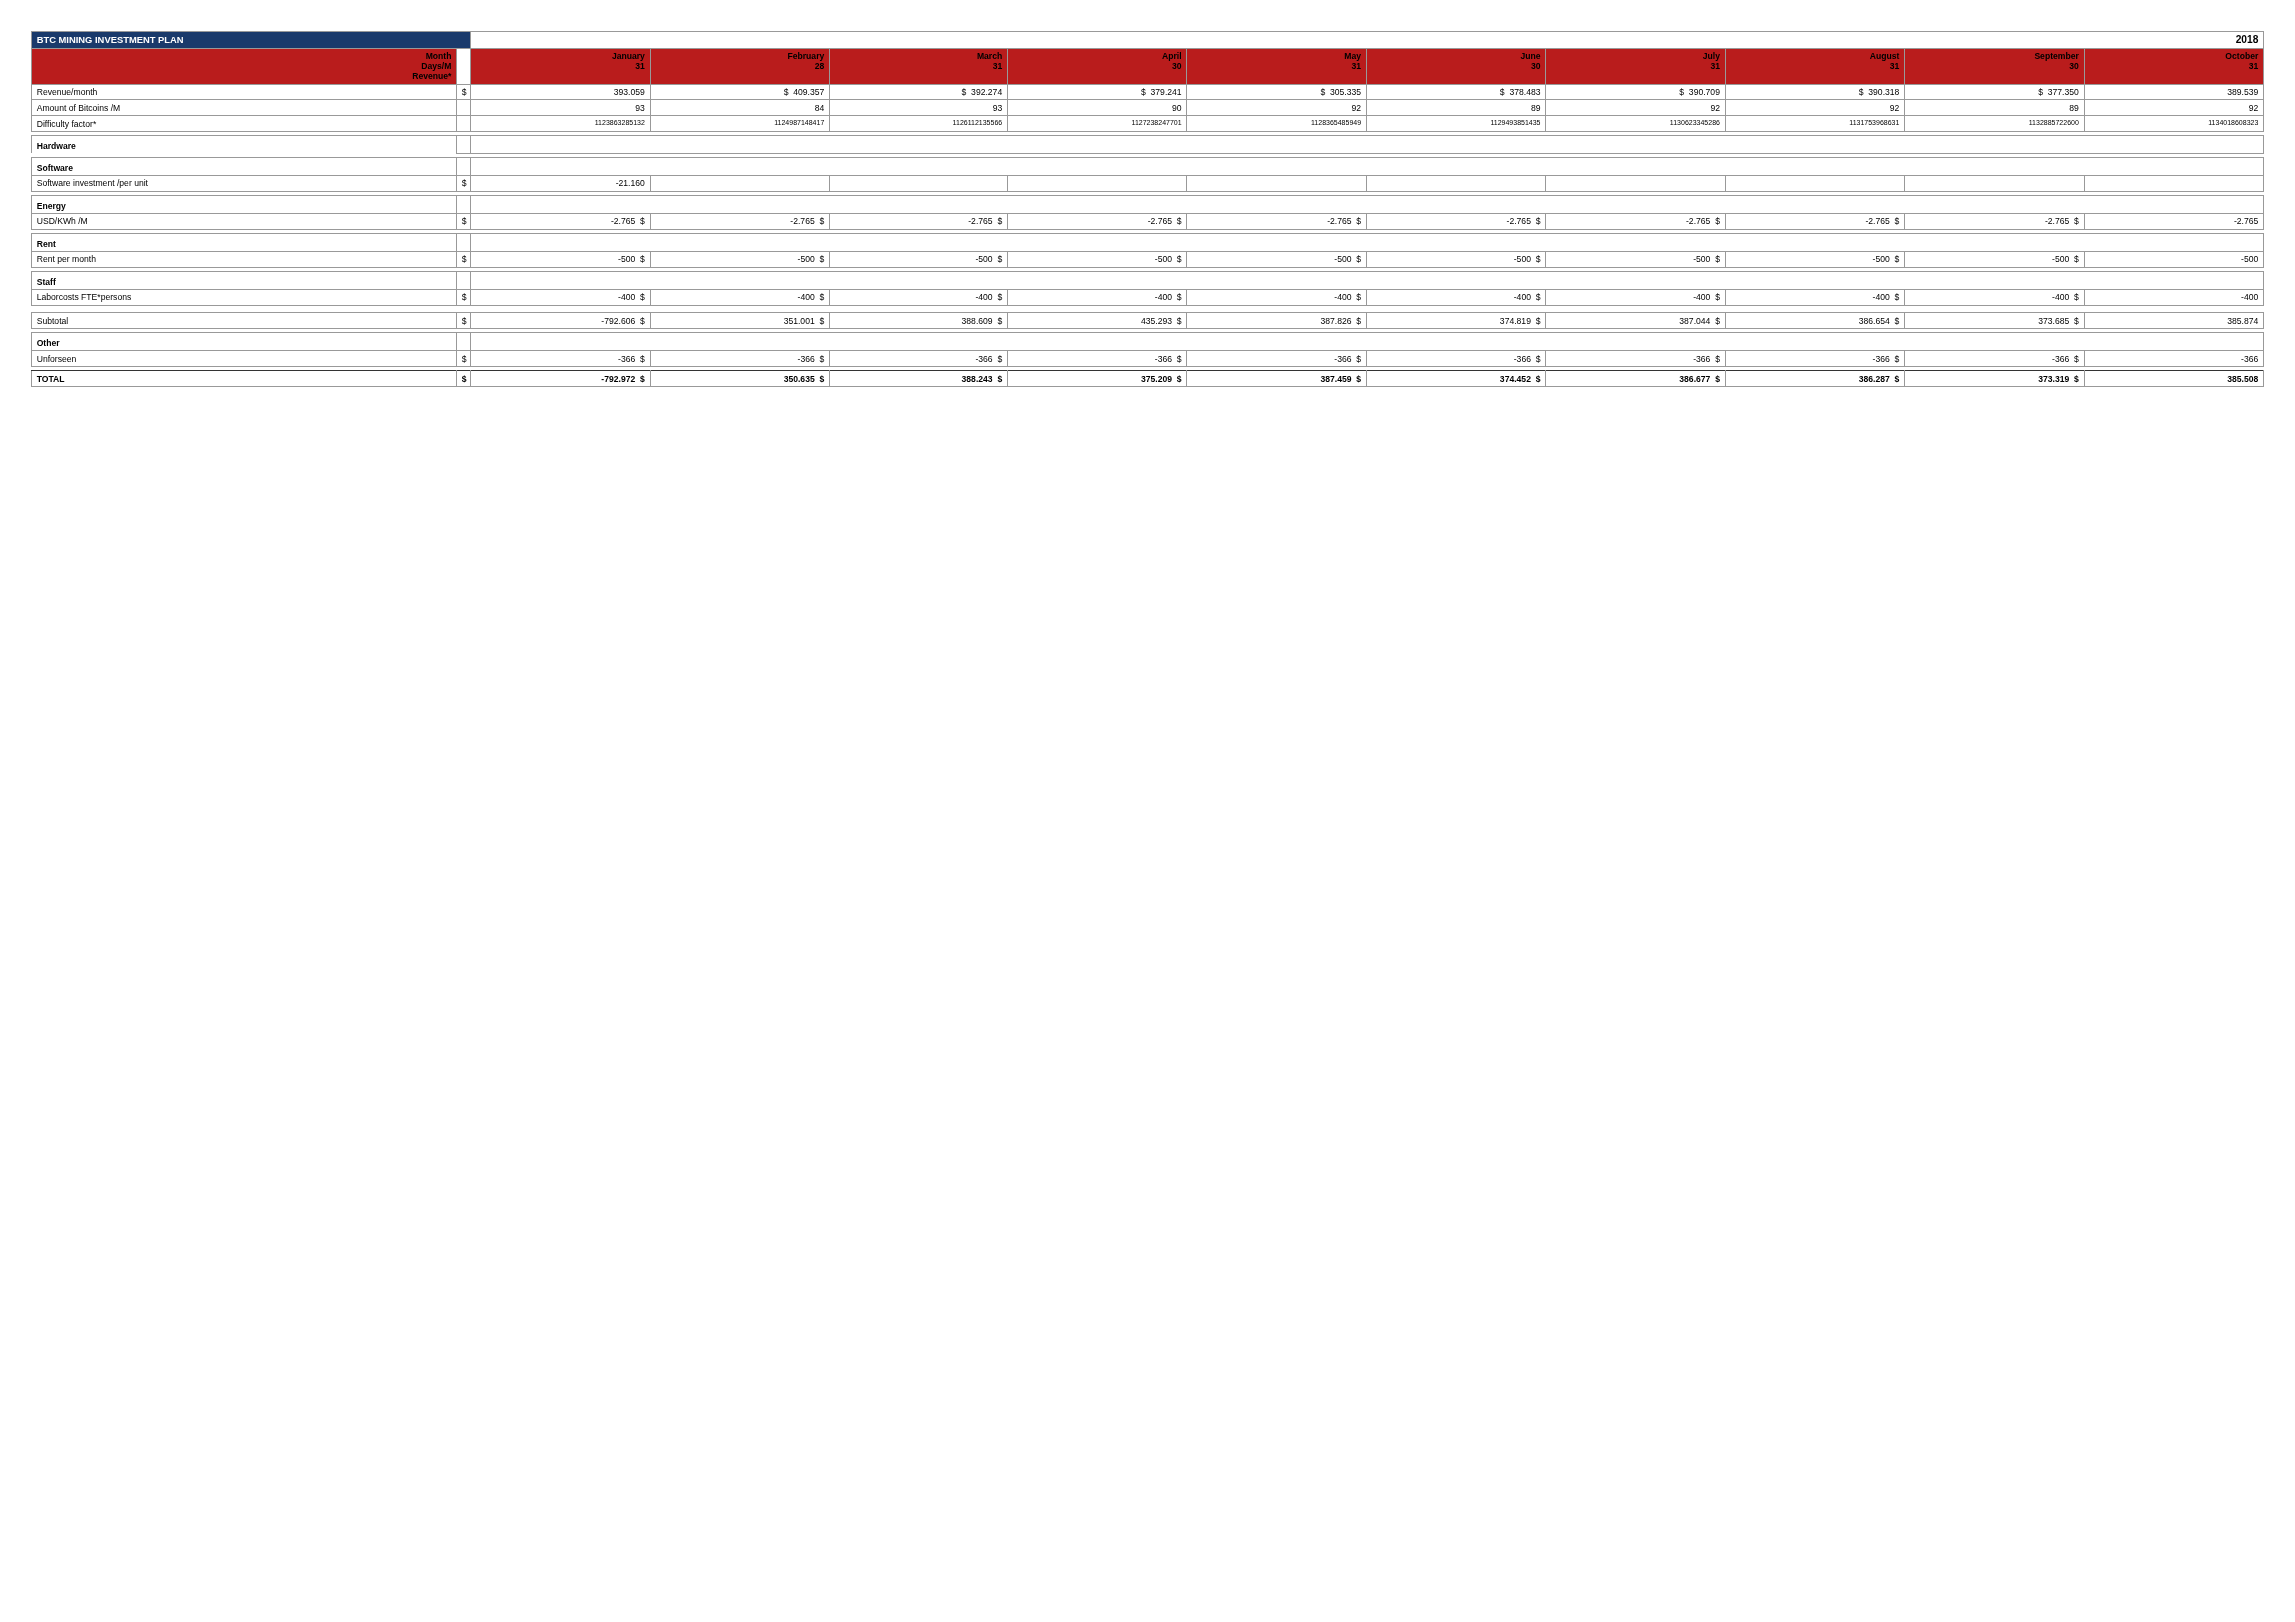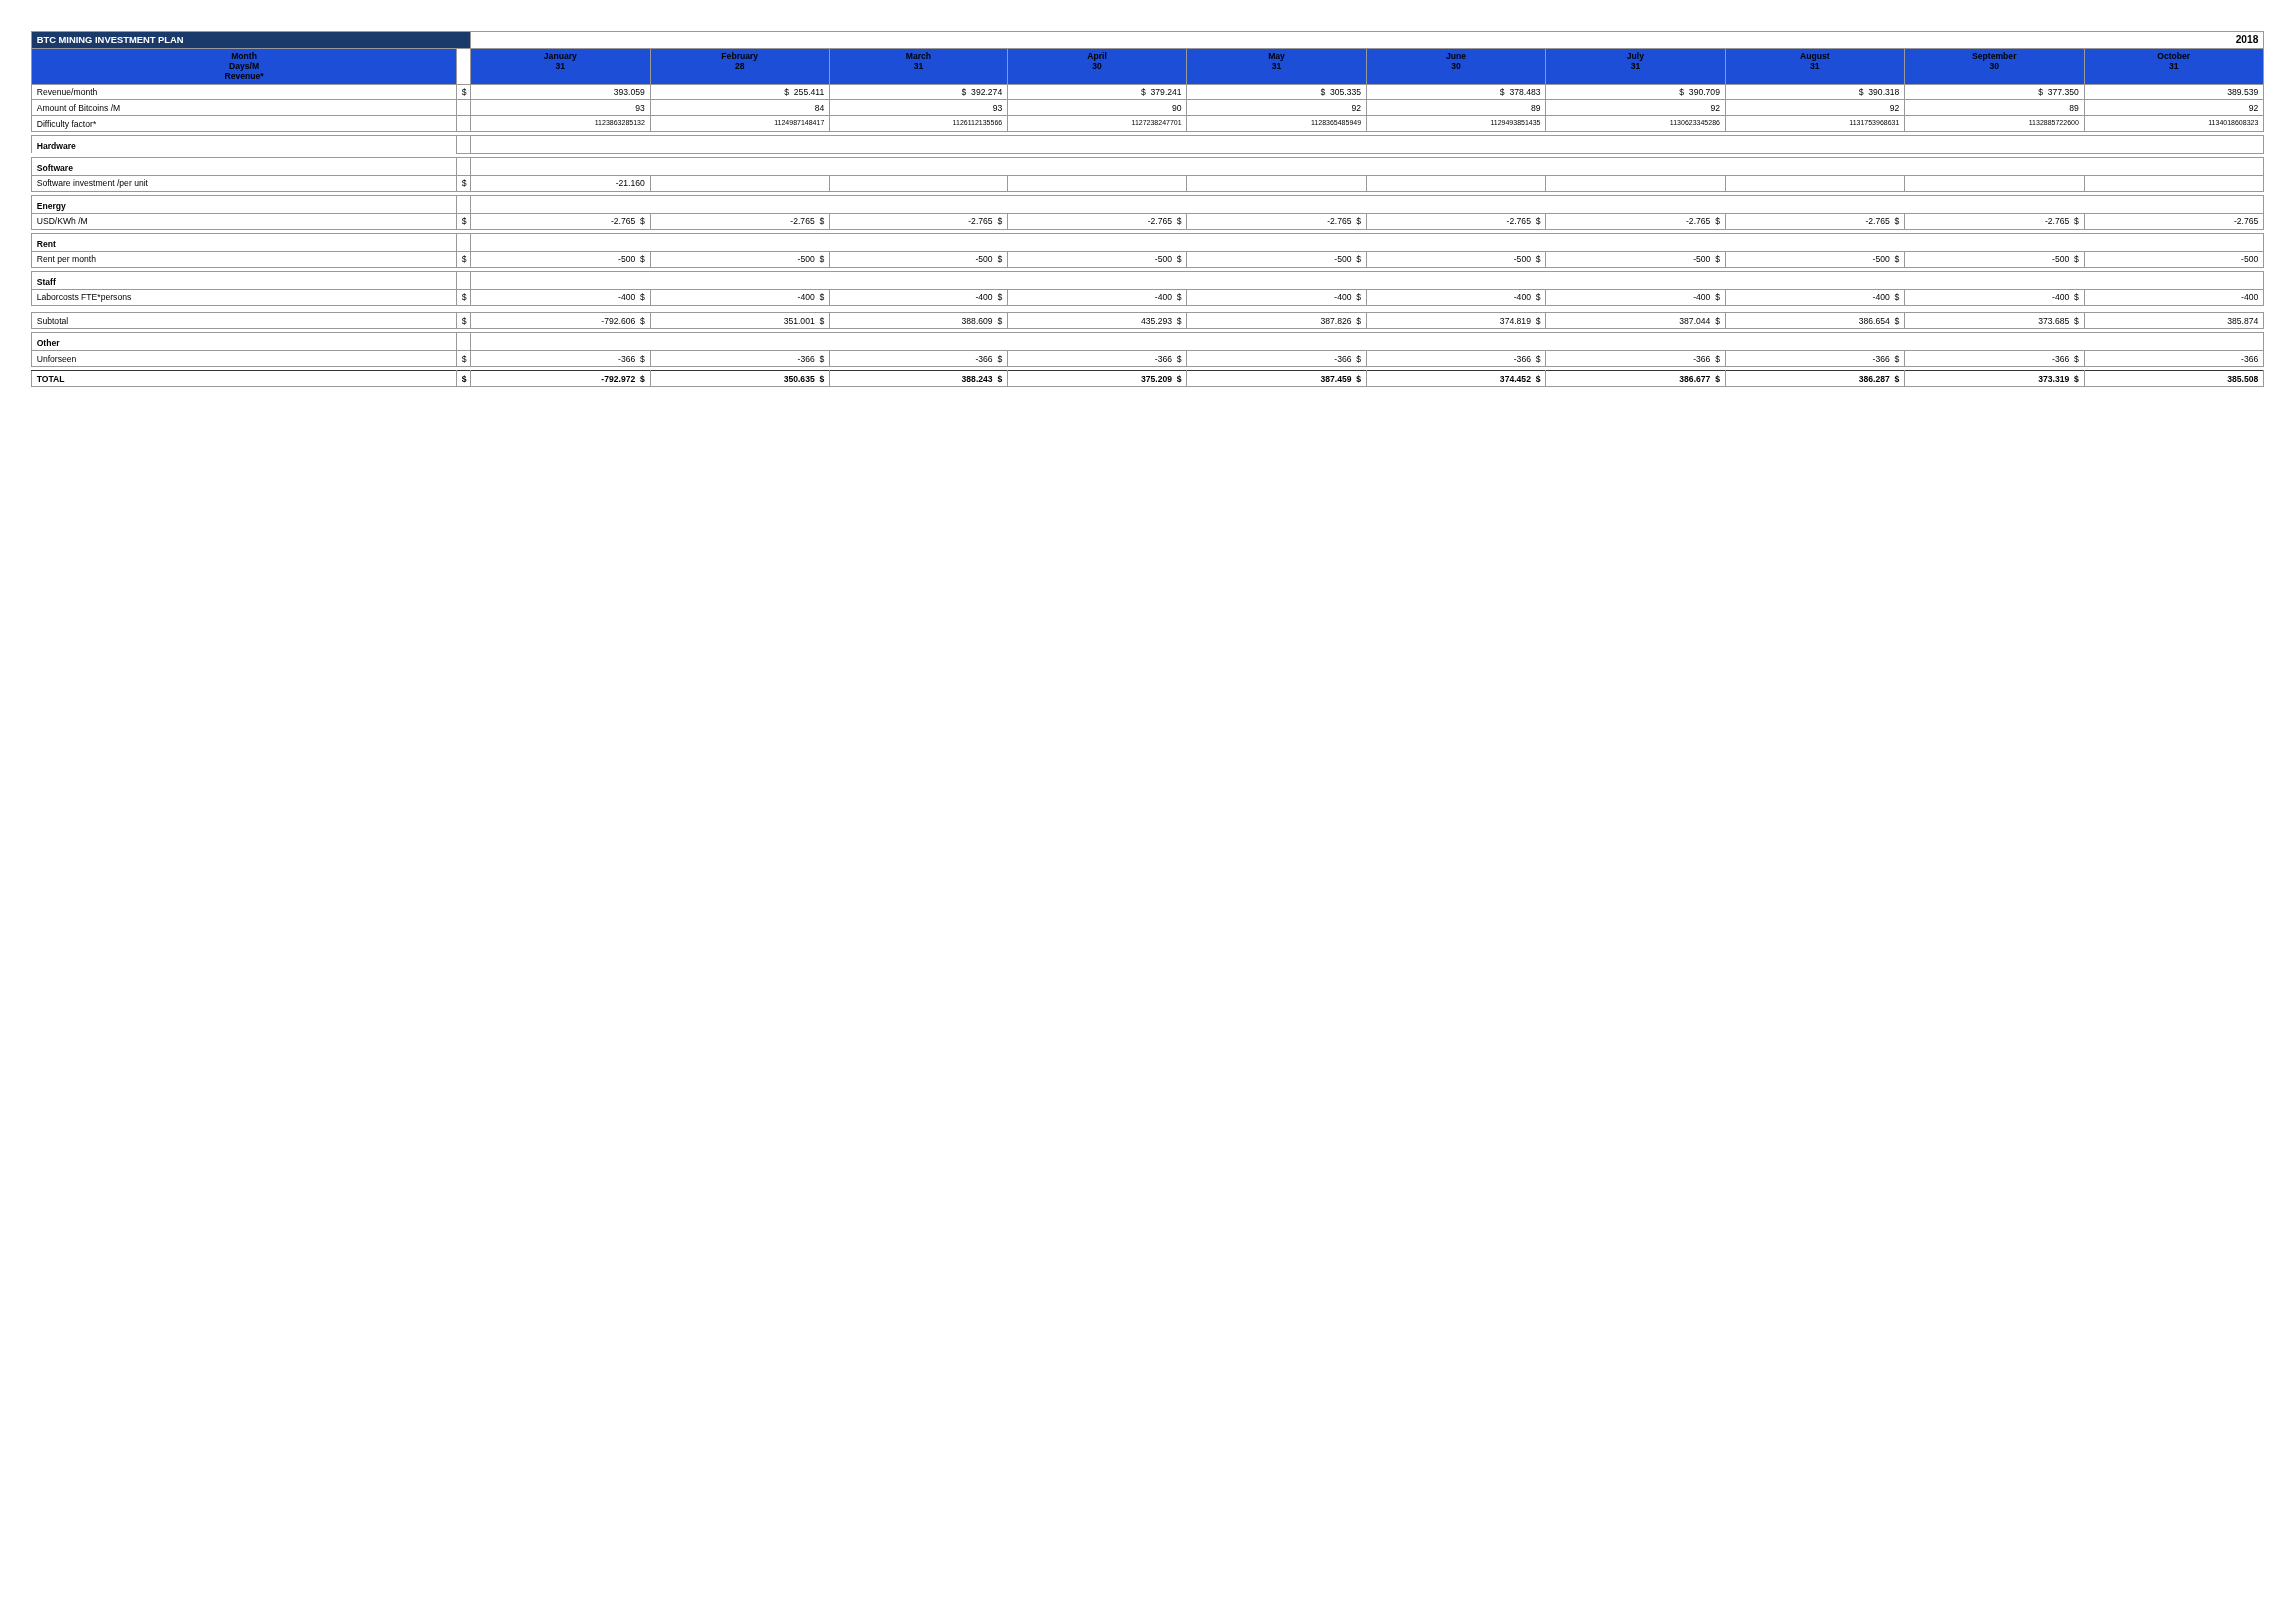--- a/index.html
+++ b/index.html
@@ -31,23 +31,23 @@
       font-size: 9.4px;
       text-align: left;
     }
     .year-header {
       text-align: right;
       font-weight: bold;
       font-size: 10.2px;
       background-color: #fff;
     }
     .month-header {
-      text-align: center;
+      text-align: right;
       font-weight: normal;
-      background-color: #1d4ed8;
+      background-color: #b91c1c;
     }
     .section-label {
       font-weight: bold;
       border-right: none;
       border-bottom: none;
       border-top: 0.8px solid #999;
       padding-top: 4.7px;
     }
     .row-label {
       font-weight: normal;
@@ -130,21 +130,21 @@
       <td class="month-header">
         <div><strong>October</strong></div>
         <div>31</div>
       </td>
     </tr>
 
     <tr>
       <td class="row-label">Revenue/month</td>
       <td class="currency-cell">$</td>
       <td class="data-cell">393.059</td>
-      <td class="data-cell">$ &nbsp;<span>255.411</span></td>
+      <td class="data-cell">$ &nbsp;<span>409.357</span></td>
       <td class="data-cell">$ &nbsp;<span>392.274</span></td>
       <td class="data-cell">$ &nbsp;<span>379.241</span></td>
       <td class="data-cell">$ &nbsp;<span>305.335</span></td>
       <td class="data-cell">$ &nbsp;<span>378.483</span></td>
       <td class="data-cell">$ &nbsp;<span>390.709</span></td>
       <td class="data-cell">$ &nbsp;<span>390.318</span></td>
       <td class="data-cell">$ &nbsp;<span>377.350</span></td>
       <td class="data-cell">389.539</td>
     </tr>
 

